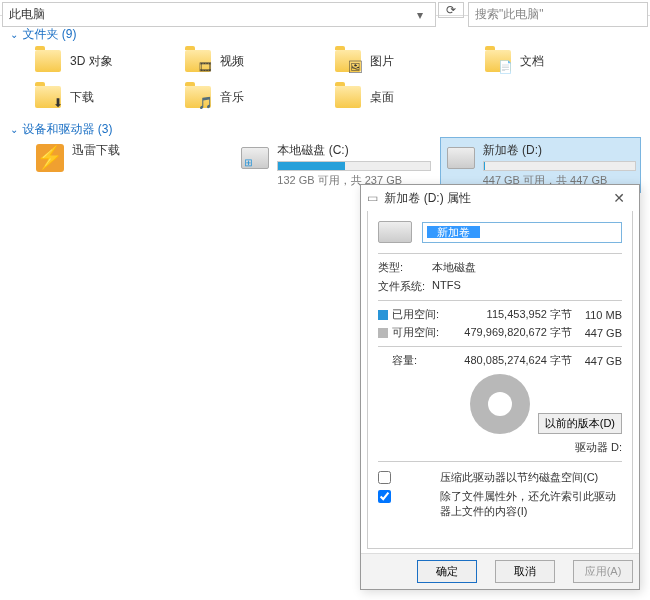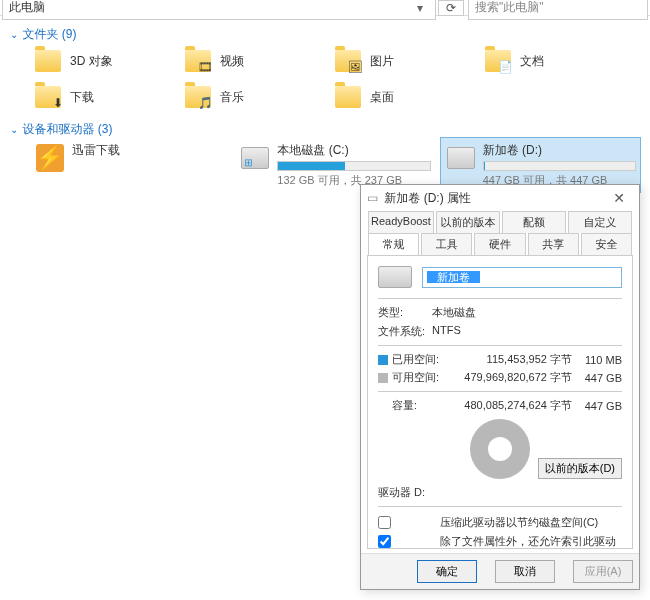--- a/index.html
+++ b/index.html
@@ -1,18 +1,18 @@
 <!DOCTYPE html>
 <html><head>
 <meta charset="utf-8">
 <style>
 * { box-sizing: border-box; margin: 0; padding: 0; font-family: "Microsoft YaHei", "Segoe UI", sans-serif; }
 body { background: #fff; font-size: 12px; color: #333; width: 650px; height: 600px; overflow: hidden; position: relative; }
 
-.addr-bar { display: flex; height: 16px; border-bottom: 1px solid #ddd; align-items: center; }
+.addr-bar { display: flex; height: 16px; border-bottom: 1px solid #ddd; align-items: flex-start; }
 .addr { flex: 1; border: 1px solid #ccc; margin: 2px; padding: 3px 6px; display: flex; align-items: center; background: #fff; }
 .dd { width: 18px; display: flex; align-items: center; justify-content: center; color: #666; }
 .refresh { width: 26px; border: 1px solid #ccc; margin: 2px 2px 2px 0; display: flex; align-items: center; justify-content: center; color: #555; }
 .search { width: 180px; border: 1px solid #ccc; margin: 2px; padding: 3px 6px; color: #888; display: flex; align-items: center; background: #fff; }
 
 .content { padding: 4px 10px; }
 .section-hdr { display: flex; align-items: center; color: #1a6fc4; margin-top: 6px; cursor: default; }
 .chev { margin-right: 4px; font-size: 10px; }
 .folders-grid { display: flex; flex-wrap: wrap; margin-left: 20px; }
 .fitem { width: 150px; display: flex; align-items: center; padding: 4px; }
@@ -53,21 +53,21 @@
 .space-row { display: flex; align-items: center; margin: 3px 0; gap: 4px; }
 .sq { width: 10px; height: 10px; }
 .slabel { width: 50px; }
 .sbytes { flex: 1; text-align: right; }
 .sgb { width: 46px; text-align: right; }
 
 .donut-wrap { display: flex; align-items: center; justify-content: center; position: relative; margin: 6px 0; }
 .donut { width: 60px; height: 60px; border-radius: 50%; background: #b8b8b8; display: flex; align-items: center; justify-content: center; }
 .donut .hole { width: 24px; height: 24px; border-radius: 50%; background: #fff; }
 .cleanup { position: absolute; right: 0; bottom: 0; border: 1px solid #aaa; background: #efefef; padding: 2px 6px; font-size: 11px; }
-.drv-lbl { text-align: left; margin-top: 2px; }
+.drv-lbl { text-align: right; margin-top: 2px; }
 
 .checks { margin-top: 8px; font-size: 11px; }
 .chk { display: flex; align-items: flex-start; margin: 4px 0; gap: 44px; }
 .chk input { margin-right: 5px; margin-top: 1px; }
 
 .dlg-btns { display: flex; justify-content: flex-end; gap: 18px; padding: 6px; border-top: 1px solid #ddd; background: #f3f3f3; }
 .dlg-btns button { min-width: 60px; padding: 3px 8px; border: 1px solid #aaa; background: #efefef; font-size: 11px; }
 .dlg-btns button.primary { border-color: #1a6fc4; }
 .dlg-btns button:disabled { color: #999; }
 </style>
@@ -191,35 +191,20 @@
       </div>
     </div>
 </div>
 
 <div class="dialog">
   <div class="title-bar">
     <span class="dicon">▭</span>
     <span>新加卷 (D:) 属性</span>
     <span class="spacer"></span>
     <span class="close">✕</span>
-  </div>
-  <div class="tabs">
-    <div class="row" id="tabs1">
-        <div class="tab">ReadyBoost</div>
-        <div class="tab">以前的版本</div>
-        <div class="tab">配额</div>
-        <div class="tab">自定义</div>
-      </div>
-    <div class="row" id="tabs2">
-        <div class="tab active">常规</div>
-        <div class="tab">工具</div>
-        <div class="tab">硬件</div>
-        <div class="tab">共享</div>
-        <div class="tab">安全</div>
-      </div>
   </div>
   <div class="pane">
     <div class="hdr-top">
       <div class="hdd"></div>
       <div class="name-input"><span>新加卷</span></div>
     </div>
     <div class="hr"></div>
     <div class="info-row">
         <span class="k">类型:</span>
         <span>本地磁盘</span>

